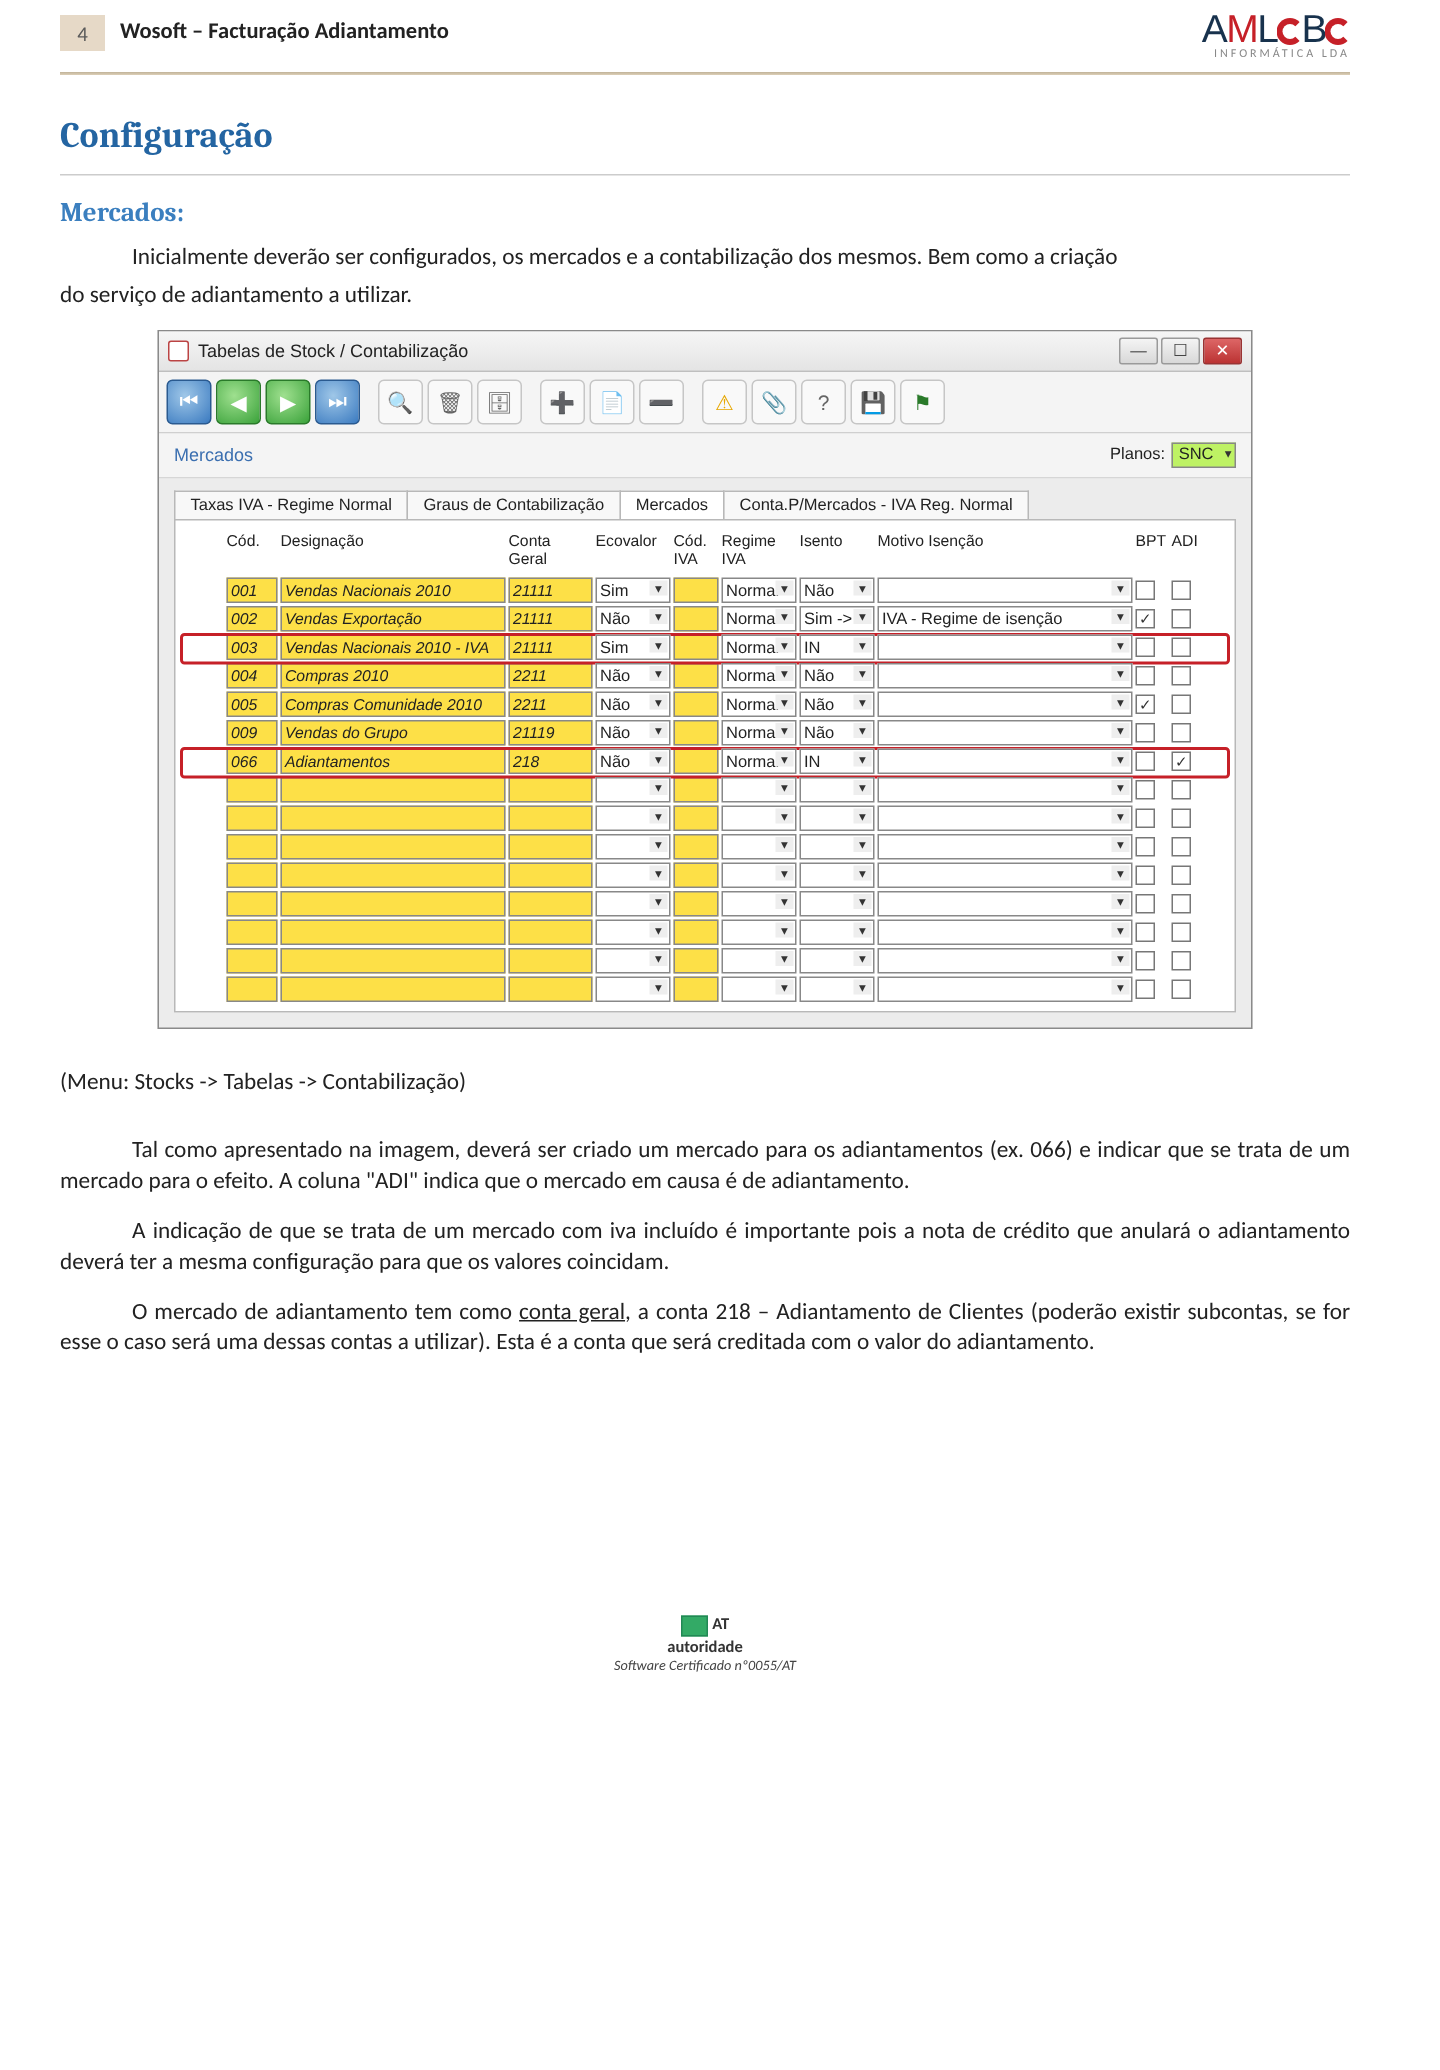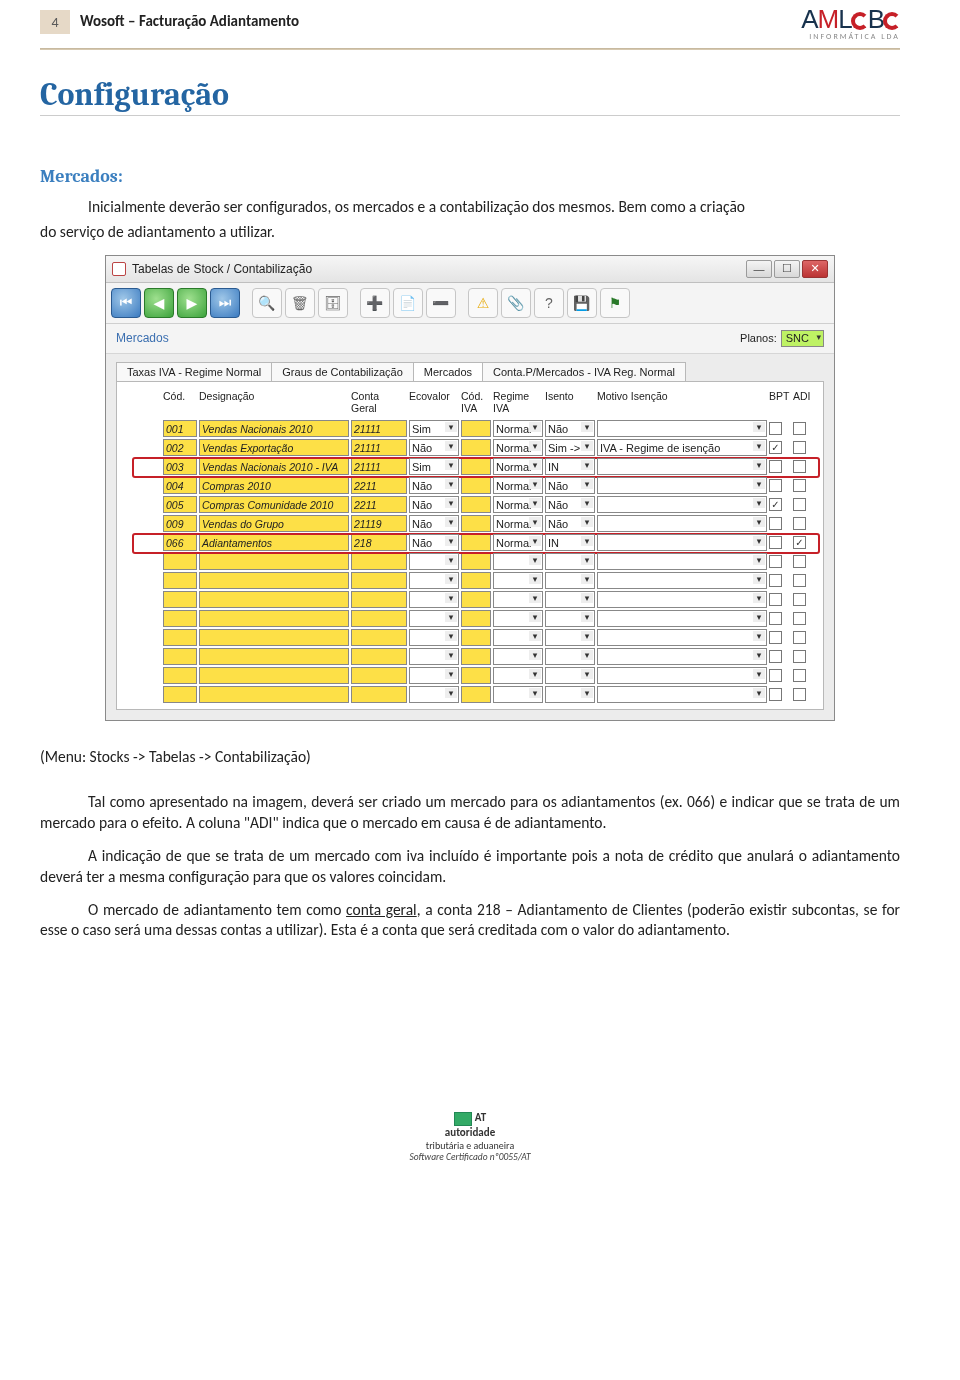--- a/index.html
+++ b/index.html
@@ -9,21 +9,21 @@
   .page-num-box { width: 30px; height: 24px; background: #e6d9c7; color: #5a5a5a; font-size: 14px; display: flex; align-items: center; justify-content: center; margin-right: 10px; }
   .doc-title { font-weight: bold; font-size: 15px; padding-top: 2px; }
   .header-bar { height: 2px; background: linear-gradient(to bottom,#c0b298,#ddd0b8); margin-bottom: 26px; position: relative; }
   .logo-wrap { position: absolute; right: 0; top: -44px; text-align: right; }
   .logo-text { font-family: "Arial Black", sans-serif; font-size: 26px; letter-spacing: -1px; }
   .logo-A1 { color: #18324d; }
   .logo-M { color: #c62028; }
   .logo-main { color: #18324d; }
   .logo-o { display:inline-block; width:18px; height:18px; border:4px solid #c62028; border-right-color: transparent; border-radius:50%; vertical-align: -2px; margin: 0 -1px; }
   .logo-tag { font-size: 8px; letter-spacing: 2px; color: #888; margin-top: -4px; }
-  h1 { color: #2465a2; font-family: Cambria, Georgia, serif; font-size: 32px; font-weight: bold; border-bottom: 1px solid #ccc; padding-bottom: 2px; margin-bottom: 50px; }
+  h1 { color: #2465a2; font-family: Cambria, Georgia, serif; font-size: 24px; font-weight: bold; border-bottom: 1px solid #ccc; padding-bottom: 12px; margin-bottom: 14px; }
   h2 { color: #3b7fbf; font-family: Cambria, Georgia, serif; font-size: 18px; font-weight: bold; margin-bottom: 10px; }
   .intro { margin-left: 48px; font-size: 15.5px; line-height: 1.35; margin-bottom: 4px; text-align: justify; }
   .intro2 { font-size: 15.5px; line-height: 1.35; text-align: justify; }
   .body-p { font-size: 15.5px; line-height: 1.35; text-align: justify; margin-bottom: 12px; }
   .body-p .indent-start { display:inline-block; width: 48px; }
   .u { text-decoration: underline; }
   .caption { font-size: 15.5px; margin: 26px 0 26px 0; }
   
   .win { width: 730px; margin: 12px auto 0; border: 1px solid #8a8a8a; background: #ececec; font-family: "Segoe UI", Tahoma, sans-serif; font-size: 11px; color: #222; }
   .titlebar { display: flex; align-items: center; background: linear-gradient(#f6f6f6,#e4e4e4); border-bottom: 1px solid #bfbfbf; padding: 4px 6px 4px 6px; }
@@ -40,21 +40,21 @@
   .tb.warn { color:#e6a700;}
   .tb.save { color:#d9a400;}
   .tb.flag { color:#2a7a2a;}
   .subhdr { display:flex; align-items:center; justify-content:space-between; padding:6px 10px; color:#3b6fb0; font-size:12px; background:#f4f4f4; border-bottom:1px solid #d6d6d6;}
   .planos { color:#222; font-size:11px; display:flex; align-items:center; gap:4px;}
   .sel { border:1px solid #888; background:#bef264; height:17px; padding:0 14px 0 4px; position:relative; display:inline-flex; align-items:center; min-width:36px;}
   .sel::after { content:"▾"; position:absolute; right:2px; top:1px; font-size:9px; color:#333;}
   .tabs-row { background:#ececec; padding:8px 10px 0 10px; display:flex; gap:0;text-align:center;}
   .tab { background:#f8f8f8; border:1px solid #b8b8b8; border-bottom:none; padding:3px 10px; font-size:11px; margin-right:-1px; }
   .tab.active { background:#fff; position:relative; z-index:2;}
-  .grid-wrap { background:#fff; border:1px solid #b8b8b8; margin:0 10px 10px 10px; padding:6px 4px 4px 16px; }
+  .grid-wrap { background:#fff; border:1px solid #b8b8b8; margin:0 10px 10px 10px; padding:6px 4px 4px 4px; }
   .ghdr { display:grid; grid-template-columns: 34px 150px 56px 50px 30px 50px 50px 170px 22px 22px 10px; gap:2px; font-size:10.5px; padding:2px 6px 6px 30px; color:#222;}
   .grow { display:grid; grid-template-columns: 34px 150px 56px 50px 30px 50px 50px 170px 22px 22px 10px; gap:2px; padding:0 6px 1px 30px; align-items:center; height:19px;}
   .cell { border:1px solid #888; background:#fde047; height:17px; overflow:hidden; font-size:10.5px; padding:0 2px; white-space:nowrap; display:flex; align-items:center;font-style:italic;}
   .csel { border:1px solid #888; background:#fff; height:17px; position:relative; font-size:11px; padding:0 2px; display:flex; align-items:center;}
   .csel::after { content:"▾"; position:absolute; right:1px; top:1px; font-size:9px; color:#333; background:#eee; width:12px; text-align:center;}
   .chk { width:13px; height:13px; border:1px solid #777; background:#fff; display:inline-flex; align-items:center; justify-content:center; font-size:10px; color:#333;}
   .hl { outline:2px solid #c62028; outline-offset:-1px; border-radius:2px;}
   
   .cert { text-align:center; margin-top:170px; font-size:10px; color:#333; line-height:1.25;}
   .cert-ic { display:inline-block; width:18px; height:14px; background:#3a6; border:1px solid #285; vertical-align:middle; margin-right:3px;}
@@ -341,16 +341,15 @@
 
   <p class="caption">(Menu: Stocks -&gt; Tabelas -&gt; Contabilização)</p>
 
   <p class="body-p"><span class="indent-start"></span><span>Tal como apresentado na imagem, deverá ser criado um mercado para os adiantamentos (ex. 066) e</span> <span>indicar que se trata de um mercado para o efeito. A coluna "ADI" indica que o mercado em causa é de adiantamento.</span></p>
   <p class="body-p"><span class="indent-start"></span><span>A indicação de que se trata de um mercado com iva incluído é importante pois a nota de crédito que anulará o adiantamento deverá ter a mesma configuração para que os valores coincidam.</span></p>
   <p class="body-p"><span class="indent-start"></span><span>O mercado de adiantamento tem como </span><span class="u">conta geral</span><span>, a conta 218 – Adiantamento de Clientes (poderão existir subcontas, se for esse o caso será uma dessas contas a utilizar). Esta é a conta que será creditada com o valor do adiantamento.</span></p>
 
   <div class="cert">
     <div><span class="cert-ic"></span><span class="cert-row1">AT</span></div>
     <div class="cert-row1">autoridade</div>
-    <div class="cert-row2">tributária e aduaneira</div>
     <div class="cert-row3">Software Certificado nº0055/AT</div>
   </div>
 </div>
 
 </body></html>

